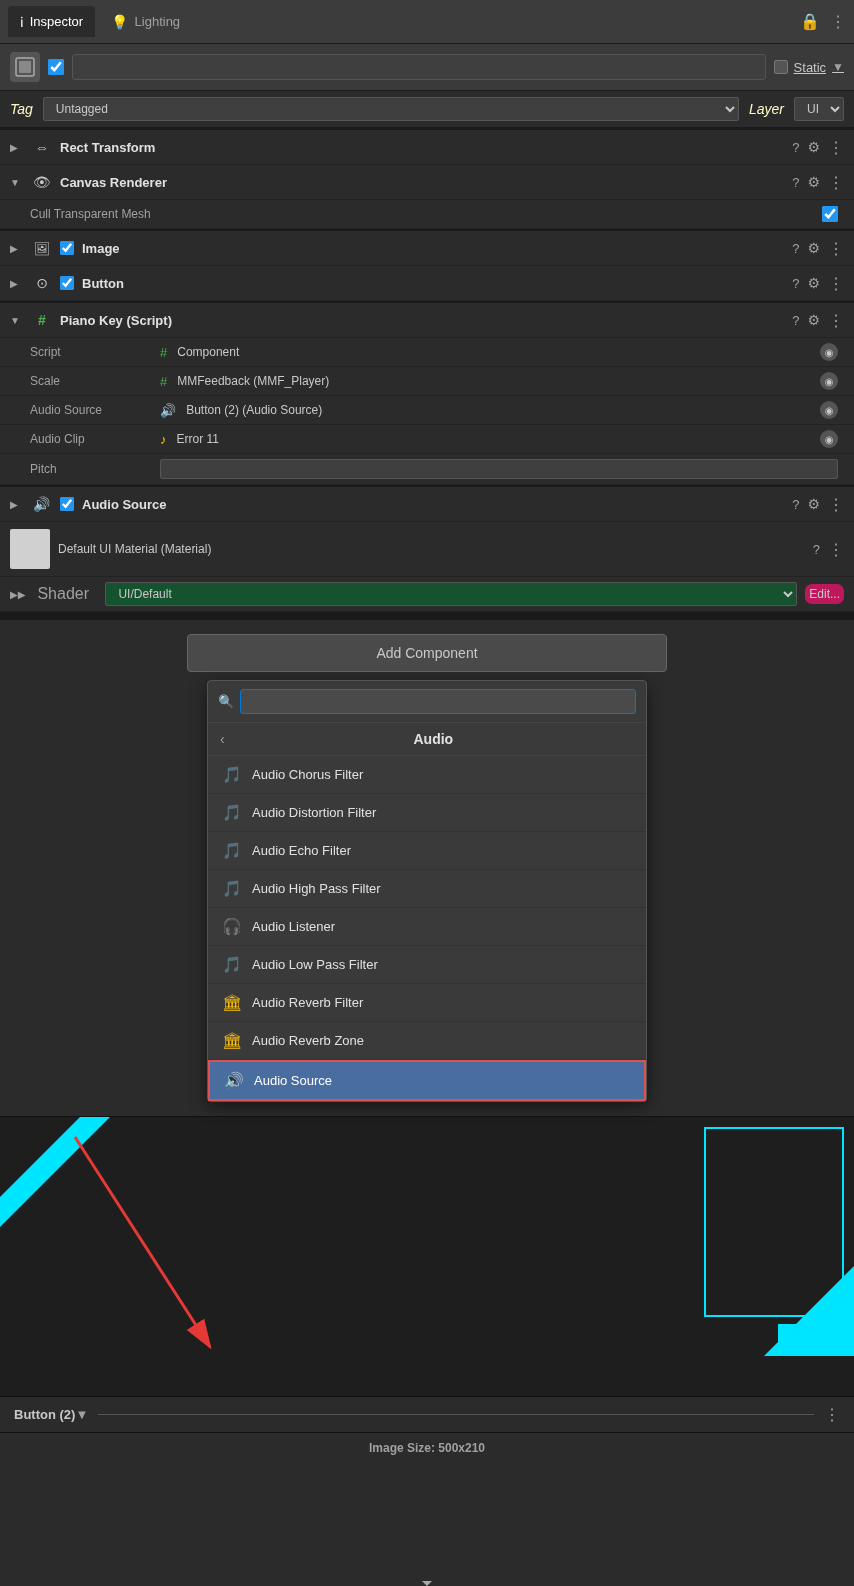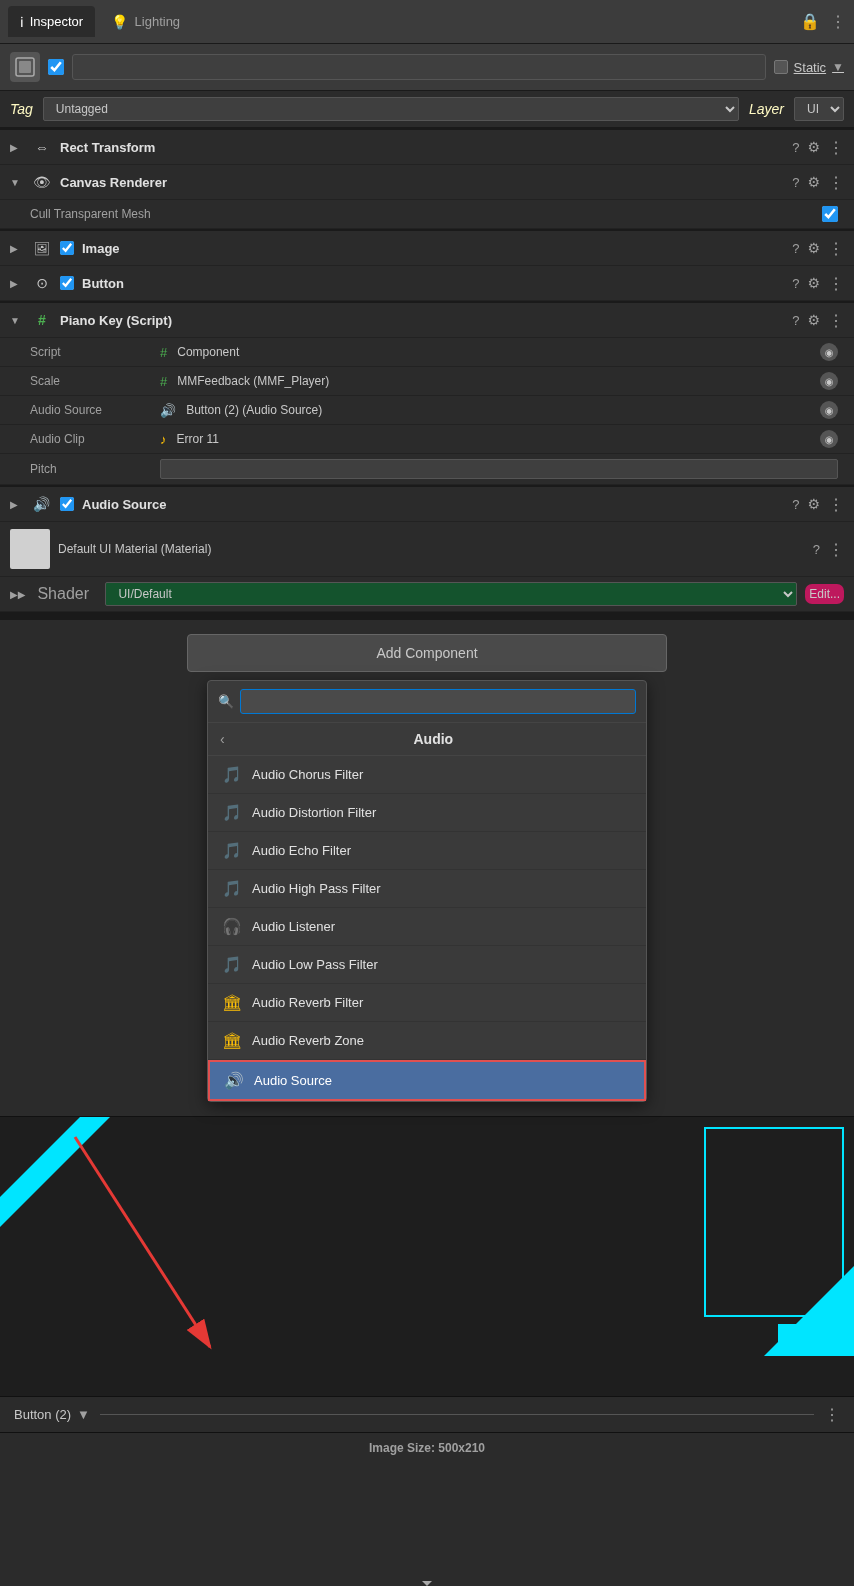--- a/index.html
+++ b/index.html
@@ -427,21 +427,21 @@
       display: flex;
       align-items: center;
       justify-content: space-between;
       background: #2b2b2b;
       padding: 8px 14px;
       border-top: 1px solid #111;
     }
     .preview-selector {
       display: flex;
       align-items: center;
-      gap: 6px;
+      font-weight: bold;
     }
     .preview-name {
       color: #c8c8c8;
       font-size: 13px;
     }
     .preview-dropdown-arrow {
       color: #a0a0a0;
     }
     .preview-line {
       flex: 1;

